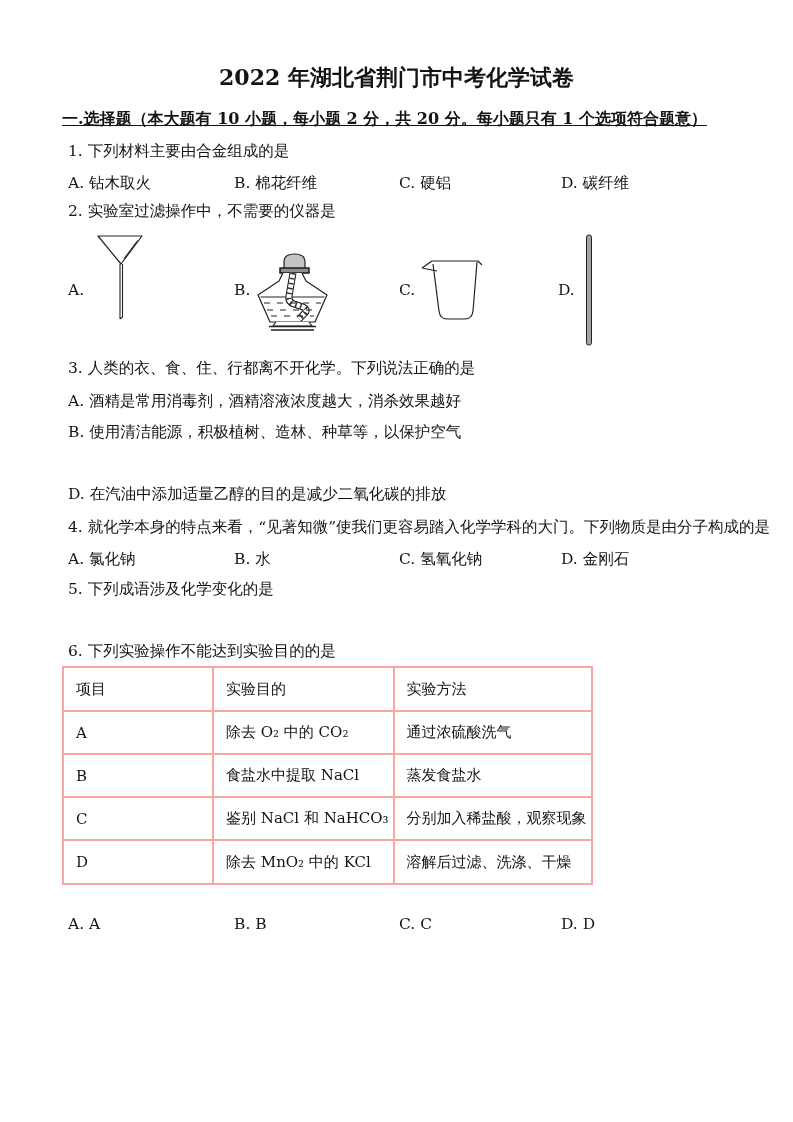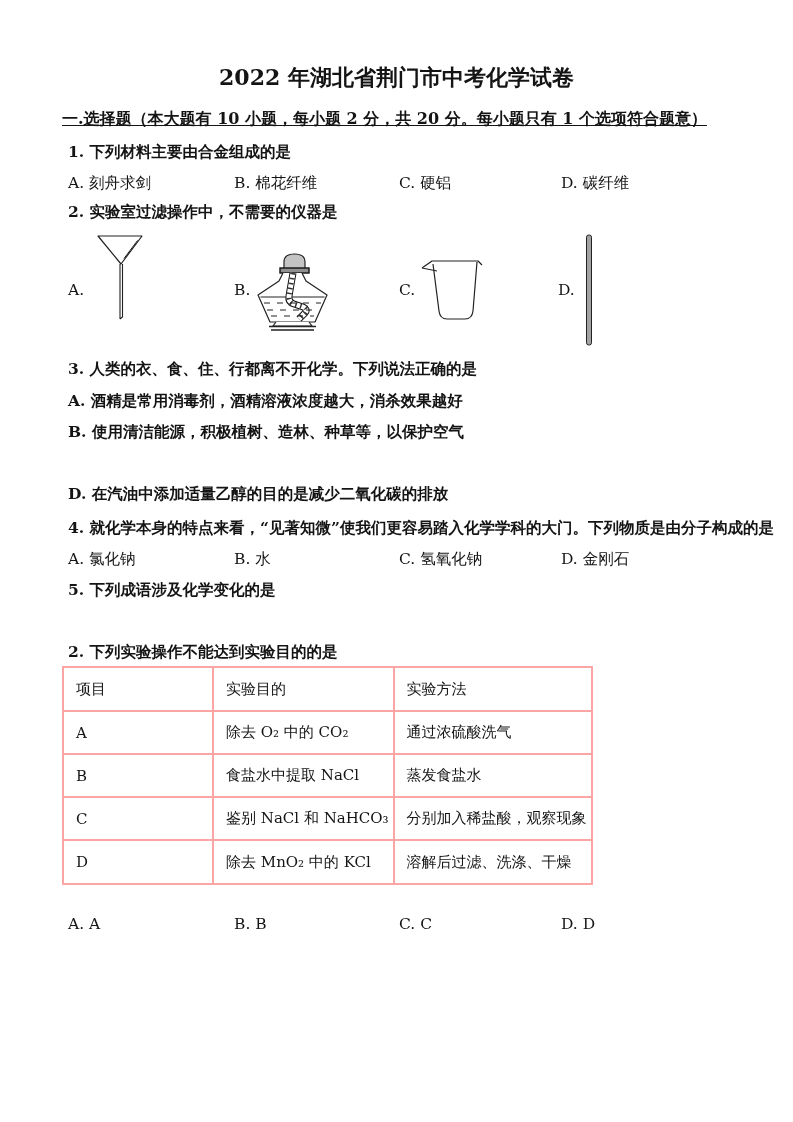--- a/index.html
+++ b/index.html
@@ -1,18 +1,18 @@
 <!DOCTYPE html>
 <html><head>
 <meta charset="utf-8">
 <style>
   html,body{margin:0;padding:0;background:#ffffff;}
   body{width:793px;height:1122px;font-family:"DejaVu Serif","Liberation Serif",serif;color:#141414;}
   .page{position:relative;width:793px;height:942px;background:#ffffff;overflow:hidden;}
-  .abs{position:absolute;white-space:nowrap;font-weight:bold;}
+  .abs{position:absolute;white-space:nowrap;}
   .title{left:0;top:63px;width:100%;text-align:center;font-size:22px;font-weight:bold;}
   .section{left:62px;top:109px;font-size:16px;font-weight:bold;text-decoration:underline;}
   .stem{font-size:15.5px;line-height:19px;}
   .optrow{position:absolute;left:0;top:0;width:100%;height:20px;}
   .optrow span{position:absolute;font-size:15.5px;white-space:nowrap;}
   .c1{left:68px}.c2{left:234px}.c3{left:399px}.c4{left:561px}
   .qopt{left:68px;font-size:15.5px;}
   .fig{position:absolute;}
   .qtable{position:absolute;left:62px;top:666px;border-collapse:collapse;table-layout:fixed;}
   .qtable td{border:2px solid #fca5a5;font-size:15px;padding:0 4px 0 12px;vertical-align:middle;white-space:nowrap;overflow:hidden;}
@@ -23,21 +23,21 @@
 <body>
 
 <div class="page">
 
   <div class="abs title">2022 年湖北省荆门市中考化学试卷</div>
 
   <div class="abs section">一.选择题（本大题有 10 小题，每小题 2 分，共 20 分。每小题只有 1 个选项符合题意）</div>
 
   <div class="abs stem" style="left:68px;top:142px">1. 下列材料主要由合金组成的是</div>
   <div class="optrow" style="top:173px">
-    <span class="c1">A. 刻舟求剑</span>
+    <span class="c1">A. 钻木取火</span>
     <span class="c2">B. 棉花纤维</span>
     <span class="c3">C. 硬铝</span>
     <span class="c4">D. 碳纤维</span>
   </div>
 
   <div class="abs stem" style="left:68px;top:202px">2. 实验室过滤操作中，不需要的仪器是</div>
 
   <div class="optrow" style="top:281px">
     <span class="c1">A.</span>
     <span class="c2">B.</span>
@@ -89,21 +89,21 @@
   <div class="abs stem" style="left:68px;top:518px">4. 就化学本身的特点来看，“见著知微”使我们更容易踏入化学学科的大门。下列物质是由分子构成的是</div>
   <div class="optrow" style="top:549px">
     <span class="c1">A. 氯化钠</span>
     <span class="c2">B. 水</span>
     <span class="c3">C. 氢氧化钠</span>
     <span class="c4">D. 金刚石</span>
   </div>
 
   <div class="abs stem" style="left:68px;top:580px">5. 下列成语涉及化学变化的是</div>
 
-  <div class="abs stem" style="left:68px;top:642px">2. 下列实验操作不能达到实验目的的是</div>
+  <div class="abs stem" style="left:68px;top:642px">6. 下列实验操作不能达到实验目的的是</div>
 
   <table class="qtable">
     <colgroup>
         <col style="width:150px">
         <col style="width:162px">
         <col style="width:194px">
       </colgroup>
     <tbody>
         <tr style="height:44px">
       <td>项目</td>

